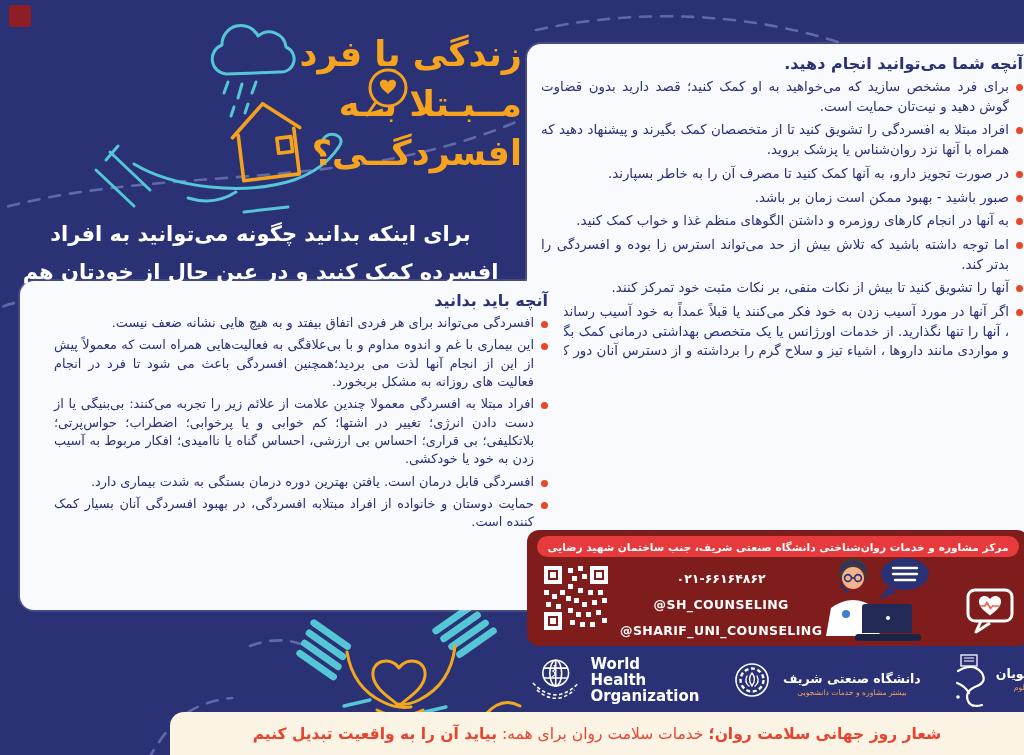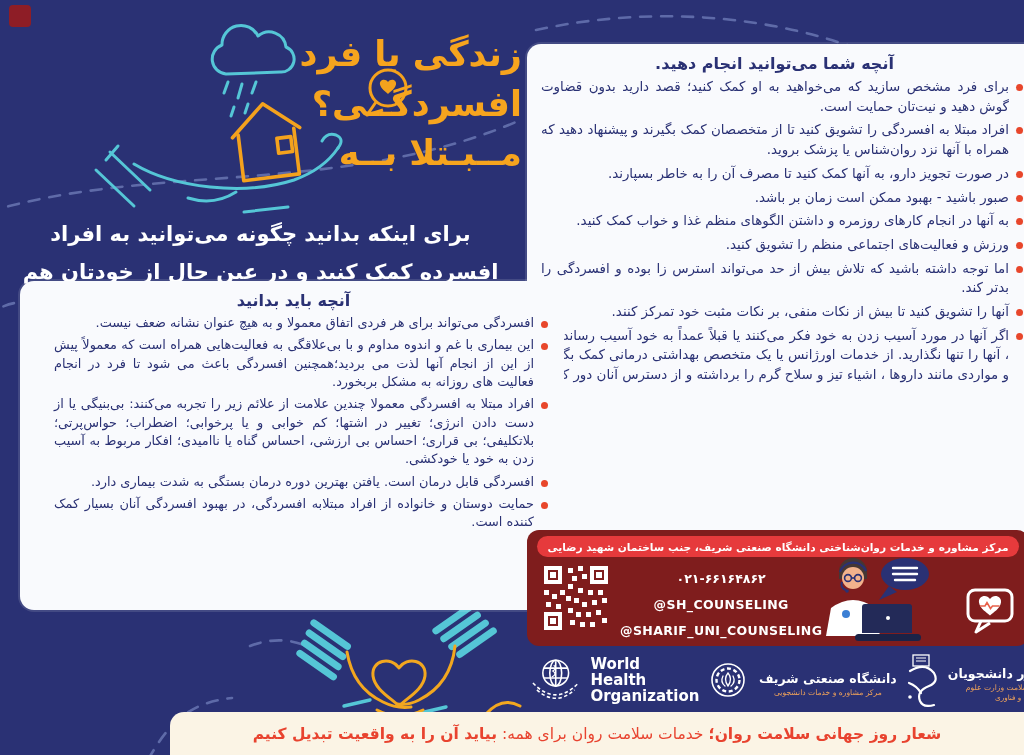--- a/index.html
+++ b/index.html
@@ -19,21 +19,21 @@
   .intro{
     position:absolute;left:8px;top:216px;width:505px;z-index:2;
     direction:rtl;text-align:center;color:#ffffff;font-weight:bold;
     font-size:21px;line-height:1.8;
   }
   .card{
     position:absolute;z-index:2;background:#f9fafd;border-radius:14px;
     padding:10px 16px 10px 14px;color:#2a3174;direction:rtl;overflow:hidden;
     box-shadow:0 0 0 2px rgba(255,255,255,0.12);
   }
-  .card h2{margin:0 15px 4px 0;font-size:16px;font-weight:bold;text-align:center;}
+  .card h2{margin:0 0 4px 0;font-size:16px;font-weight:bold;text-align:right;}
   .card ul{margin:0;padding:0;list-style:none;text-align:justify;}
   .card li{position:relative;padding-right:14px;margin-bottom:4px;line-height:1.47;}
   .card li::before{content:"";position:absolute;right:0;top:7px;width:7px;height:7px;border-radius:50%;background:#e8462b;}
   .do-card{left:527px;top:44px;width:482px;height:482px;}
   .do-card li{font-size:13.4px;}
   .know-card{left:20px;top:281px;width:494px;height:309px;padding-left:34px;}
   .know-card li{font-size:12.9px;line-height:1.42;}
   .orange-box{
     position:absolute;left:527px;top:530px;width:502px;height:116px;z-index:2;
     background:#7f1d1d;border-radius:12px;
@@ -42,21 +42,21 @@
     position:absolute;left:10px;right:10px;top:6px;height:21px;z-index:3;
     background:#e63a3c;border-radius:12px;display:flex;align-items:center;justify-content:center;
     color:#fff;font-size:10.6px;font-weight:bold;direction:rtl;white-space:nowrap;
   }
   .qr{position:absolute;left:15px;top:34px;}
   .contact-rows{position:absolute;left:93px;top:33px;display:flex;flex-direction:column;gap:5px;}
   .crow{display:flex;align-items:center;gap:8px;height:21px;color:#fff;flex-direction:column;}
   .crow .ctext{font-weight:bold;font-size:12.5px;letter-spacing:.4px;}
   .person{position:absolute;right:92px;bottom:2px;}
   .chatheart{position:absolute;right:12px;bottom:10px;}
-  .logos{position:absolute;left:528px;top:650px;width:482px;height:60px;z-index:2;display:flex;align-items:center;gap:4px;}
+  .logos{position:absolute;left:528px;top:650px;width:482px;height:60px;z-index:2;display:flex;align-items:center;gap:28px;}
   .logo{display:flex;align-items:center;gap:7px;color:#fff;}
   .who-text{font-weight:bold;font-size:15px;line-height:1.08;}
   .fa-col{display:flex;flex-direction:column;align-items:center;direction:rtl;margin-top:7px;}
   .fa-title{font-weight:bold;font-size:12.5px;white-space:nowrap;}
   .fa-sub{color:#f0a35a;font-size:7.6px;margin-top:2px;white-space:nowrap;}
   .fa-sub2{color:#f0a35a;font-size:7.2px;margin-top:1px;white-space:nowrap;}
   .footer-bar{
     position:absolute;left:170px;top:712px;width:854px;height:43px;z-index:2;
     background:#fbf4e5;border-top-left-radius:14px;
     display:flex;align-items:center;justify-content:center;gap:5px;direction:rtl;
@@ -111,45 +111,44 @@
       <path d="M148,180 q-22,14 -48,6"></path>
       <path d="M22,140 l40,38"></path>
       <path d="M8,158 l38,36"></path>
       <path d="M30,134 l-12,14"></path>
       <path d="M156,200 l44,-5"></path>
     </g>
   </svg>
 
   <div class="title" dir="rtl">
     <div>زندگی با فرد</div>
+    <div>مــبـتلا بــه</div>
     <div>افسردگــی؟</div>
-    <div>مــبـتلا بــه</div>
   </div>
 
   <section class="card do-card">
     <h2>آنچه شما می‌توانید انجام دهید.</h2>
     <ul>
       <li>برای فرد مشخص سازید که می‌خواهید به او کمک کنید؛ قصد دارید بدون قضاوت گوش دهید و نیت‌تان حمایت است.</li>
       <li>افراد مبتلا به افسردگی را تشویق کنید تا از متخصصان کمک بگیرند و پیشنهاد دهید که همراه با آنها نزد روان‌شناس یا پزشک بروید.</li>
       <li>در صورت تجویز دارو، به آنها کمک کنید تا مصرف آن را به خاطر بسپارند.</li>
       <li>صبور باشید - بهبود ممکن است زمان بر باشد.</li>
       <li>به آنها در انجام کارهای روزمره و داشتن الگوهای منظم غذا و خواب کمک کنید.</li>
-      <li>ورزش و فعالیت‌های اجتماعی منظم را تشویق کنید.</li>
       <li>اما توجه داشته باشید که تلاش بیش از حد می‌تواند استرس زا بوده و افسردگی را بدتر کند.</li>
       <li>آنها را تشویق کنید تا بیش از نکات منفی، بر نکات مثبت خود تمرکز کنند.</li>
       <li>اگر آنها در مورد آسیب زدن به خود فکر می‌کنند یا قبلاً عمداً به خود آسیب رسانده‌اند ، آنها را تنها نگذارید. از خدمات اورژانس یا یک متخصص بهداشتی درمانی کمک بگیرید و مواردی مانند داروها ، اشیاء تیز و سلاح گرم را برداشته و از دسترس آنان دور کنید</li>
     </ul>
   </section>
 
   <div class="intro">برای اینکه بدانید چگونه می‌توانید به افراد افسرده کمک کنید و در عین حال از خودتان هم مراقبت کنید، ادامه مطلب را بخوانید ...</div>
 
   <section class="card know-card">
     <h2>آنچه باید بدانید</h2>
     <ul>
-      <li>افسردگی می‌تواند برای هر فردی اتفاق معمولا و به هیچ عنوان نشانه ضعف نیست.</li>
+      <li>افسردگی می‌تواند برای هر فردی اتفاق بیفتد و به هیچ هایی نشانه ضعف نیست.</li>
       <li>این بیماری با غم و اندوه مداوم و با بی‌علاقگی به فعالیت‌هایی همراه است که معمولاً پیش از این از انجام آنها لذت می بردید؛همچنین افسردگی باعث می شود تا فرد در انجام فعالیت های روزانه به مشکل بربخورد.</li>
       <li>افراد مبتلا به افسردگی معمولا چندین علامت از علائم زیر را تجربه می‌کنند: بی‌بنیگی یا از دست دادن انرژی؛ تغییر در اشتها؛ کم خوابی و یا پرخوابی؛ اضطراب؛ حواس‌پرتی؛ بلاتکلیفی؛ بی قراری؛ احساس بی ارزشی، احساس گناه یا ناامیدی؛ افکار مربوط به آسیب زدن به خود یا خودکشی.</li>
       <li>افسردگی قابل درمان است. یافتن بهترین دوره درمان بستگی به شدت بیماری دارد.</li>
       <li>حمایت دوستان و خانواده از افراد مبتلابه افسردگی، در بهبود افسردگی آنان بسیار کمک کننده است.</li>
     </ul>
   </section>
 
   <svg class="illus" style="left:283px;top:588px;" width="230" height="140" viewBox="0 0 230 140">
     <g fill="#55c6d6" transform="translate(30,30) rotate(35)">
       <rect x="0" y="0" width="48" height="7" rx="3.5"></rect>
@@ -304,21 +303,21 @@
         <circle cx="24" cy="24" r="16" fill="none" stroke="#ffffff" stroke-width="1.6"></circle>
         <circle cx="24" cy="24" r="11.5" fill="none" stroke="#ffffff" stroke-width="2.4" stroke-dasharray="4 2.6"></circle>
         <g fill="none" stroke="#ffffff" stroke-width="1.3" stroke-linecap="round">
           <path d="M24,17 q-5,6 0,13 q5,-7 0,-13"></path>
           <path d="M19,20 q-3,6 2,10"></path>
             <path d="M29,20 q3,6 -2,10"></path>
         </g>
       </svg>
       <div class="fa-col">
         <div class="fa-title">دانشگاه صنعتی شریف</div>
-        <div class="fa-sub">مرکز مشاوره و خدمات دانشجویی</div>
+        <div class="fa-sub">بیشتر مشاوره و خدمات دانشجویی</div>
       </div>
     </div>
 
     <div class="logo">
       <svg width="40" height="54" viewBox="0 0 40 54">
         <rect x="12" y="2" width="16" height="11" fill="none" stroke="#ffffff" stroke-width="1.3"></rect>
         <path d="M15,5 h10 M15,8 h10" stroke="#ffffff" stroke-width="1"></path>
         <g fill="none" stroke="#ffffff" stroke-width="2.2" stroke-linecap="round">
           <path d="M9,18 q15,-9 24,2 q5,9 -5,13 q-13,5 -9,15 q3,7 14,4"></path>
           <path d="M8,30 q8,3 12,10"></path>

